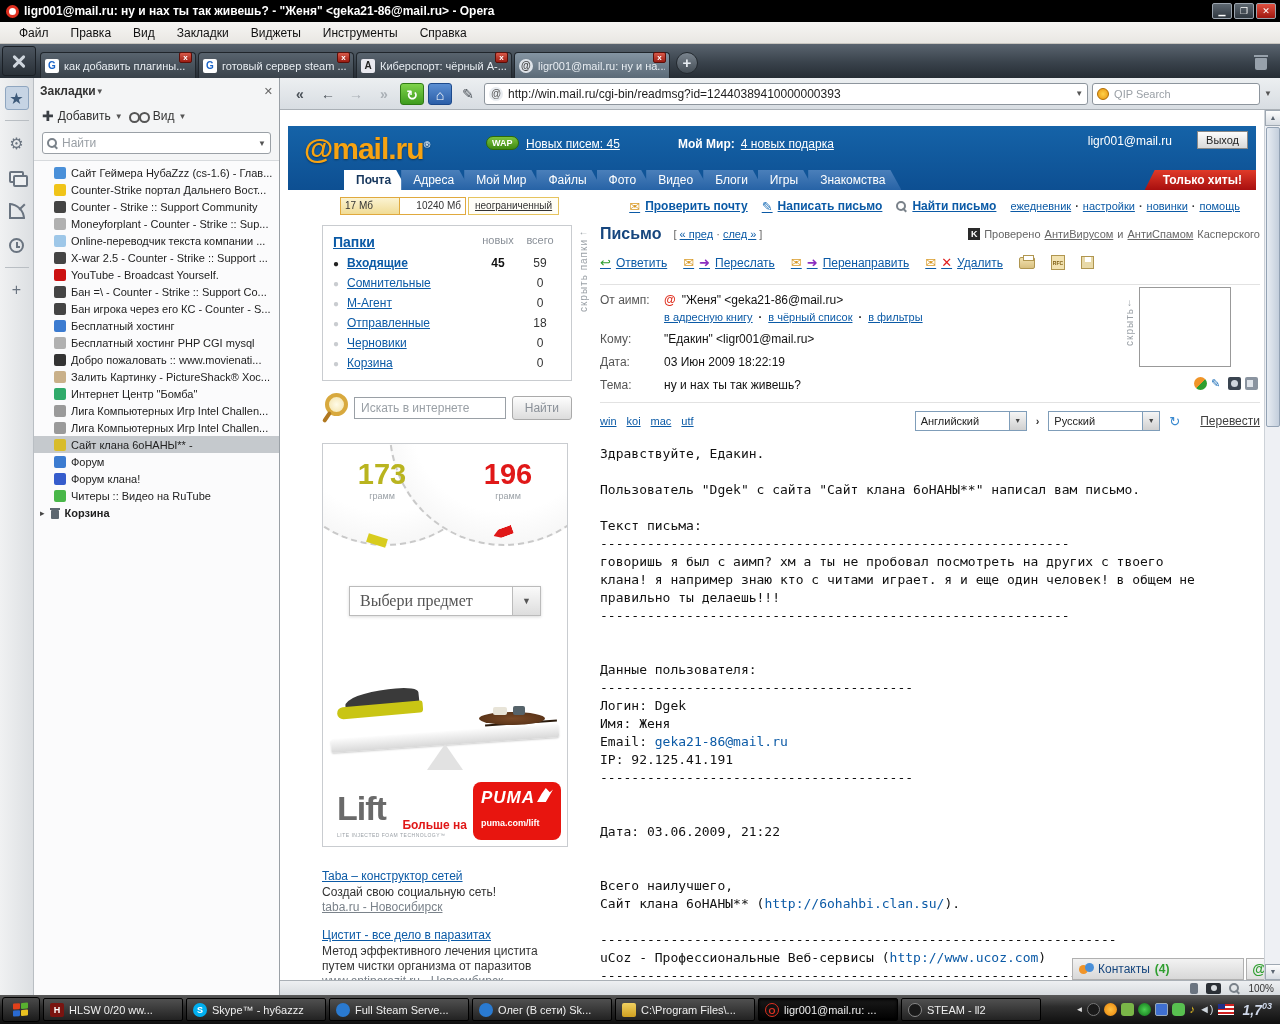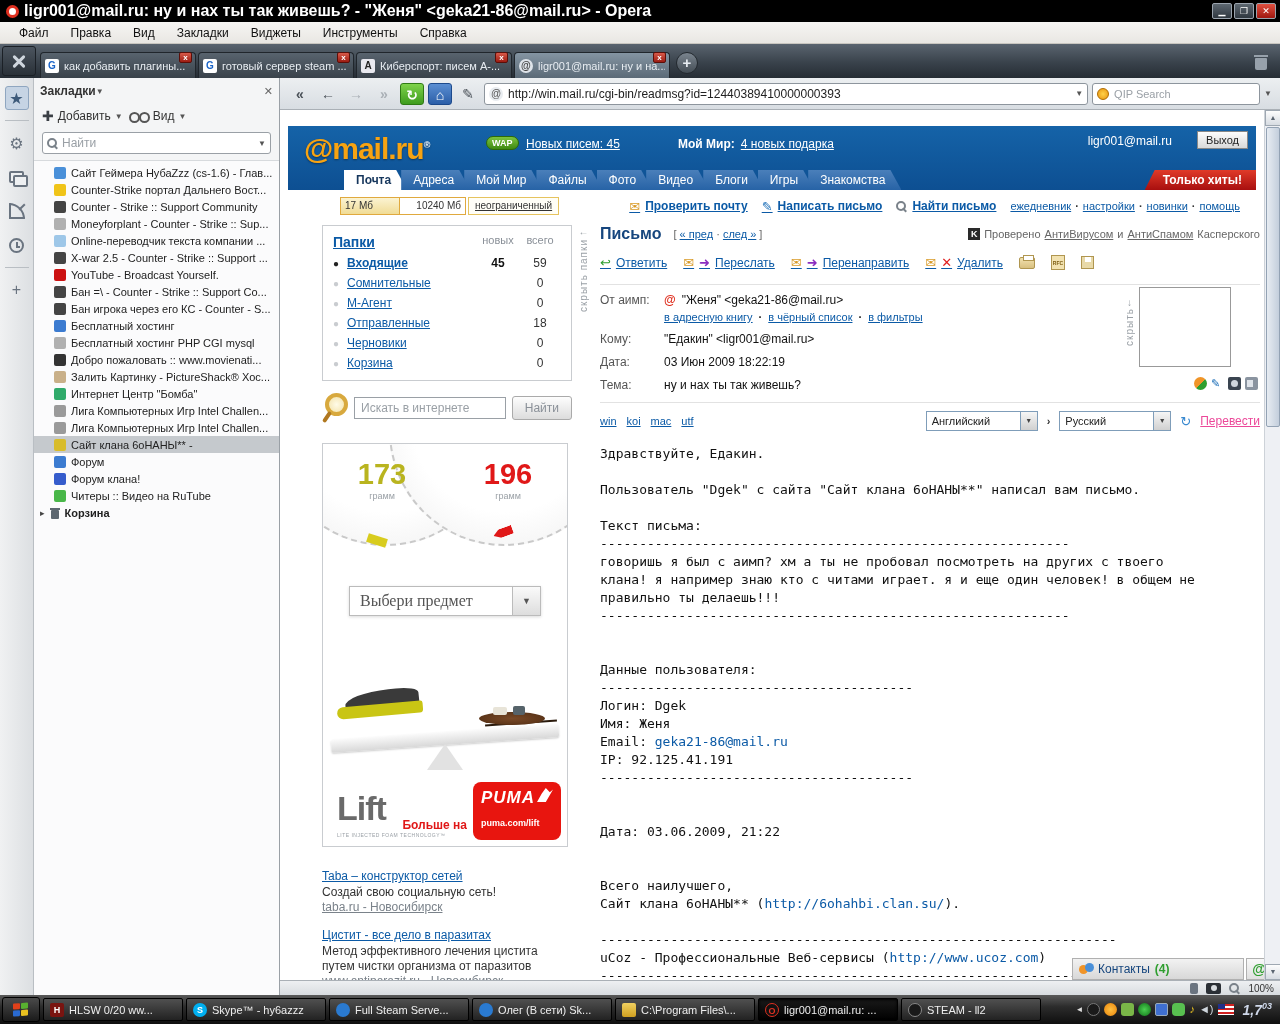--- a/index.html
+++ b/index.html
@@ -3,21 +3,21 @@
 <meta charset="utf-8">
 <style>
 * { box-sizing: border-box; margin:0; padding:0; }
 html,body { width:1280px; height:1024px; overflow:hidden; }
 body { font-family:"Liberation Sans","DejaVu Sans",sans-serif; background:#fff; font-size:12px; }
 .screen { width:1280px; height:1024px; display:flex; flex-direction:column; }
 
 
 .titlebar { height:22px; background:#000; color:#fff; display:flex; align-items:center; padding:0 4px; flex:0 0 22px; }
 .opera-ico { width:13px; height:13px; border:3px solid #e03020; border-radius:50%; margin:0 5px 0 2px; background:#fff; }
-.title-text { font-weight:bold; font-size:16px; white-space:nowrap; overflow:hidden; flex:1; }
+.title-text { font-weight:bold; font-size:12px; white-space:nowrap; overflow:hidden; flex:1; }
 .winbtns { display:flex; gap:2px; }
 .wb { width:20px; height:16px; border:1px solid #9aa3ad; border-radius:2px; background:linear-gradient(#5d6770,#2f373f); color:#fff; font-size:9px; line-height:14px; text-align:center; }
 .wb.close { background:linear-gradient(#e05040,#a01810); }
 
 
 .menubar { height:22px; background:linear-gradient(#f6f5f3,#e9e7e3); display:flex; align-items:center; padding-left:8px; flex:0 0 22px; border-bottom:1px solid #c9c6c0; }
 .menu-item { padding:2px 11px; color:#111; font-size:12px; }
 
 
 .tabbar { height:34px; background:linear-gradient(#5a646f,#39424b 55%,#262d34); display:flex; align-items:flex-end; padding:0 2px; flex:0 0 34px; }
@@ -233,21 +233,21 @@
 
 .encrow { display:flex; align-items:center; margin-top:8px; font-size:11px; }
 .encs { display:flex; gap:10px; }
 .encs a { color:#0b5aa6; text-decoration:underline; }
 .transl { margin-left:auto; display:flex; align-items:center; gap:9px; }
 .xpsel { width:112px; height:20px; border:1px solid #7f9db9; background:#fff; display:flex; align-items:center; font-size:11px; color:#222; }
 .xpsel .v { flex:1; padding-left:5px; }
 .xpsel .ar { width:17px; height:18px; background:linear-gradient(#f6f6f6,#d0d0d0); border-left:1px solid #7f9db9; text-align:center; line-height:18px; font-size:7px; color:#444; }
 .gt { font-weight:bold; color:#333; }
 .sync-ic { color:#3a8ad0; font-size:13px; }
-.transl a { color:#ec4899; text-decoration:underline; font-size:12px; }
+.transl a { color:#404040; text-decoration:underline; font-size:12px;margin-left:11px; }
 
 .mailbody { margin-top:14px; font-family:"DejaVu Sans Mono","Liberation Mono",monospace; font-size:13px; line-height:18px; color:#111; white-space:pre-wrap; }
 .mailbody a { color:#0b5aa6; }
 
 .contactsbar { position:absolute; right:36px; bottom:0; width:172px; height:22px; background:linear-gradient(#f2f2f2,#d8d8d8); border:1px solid #b0b0b0; display:flex; align-items:center; padding:0 6px; gap:5px; font-size:12px; }
 .contactsbar .cl { color:#16467e; }
 .contactsbar .cc { color:#2e9e2e; font-weight:bold; }
 .cpeople { width:14px; height:12px; position:relative; }
 .cpeople::before { content:""; position:absolute; left:0; top:2px; width:9px; height:9px; border-radius:50%; background:#f09428; }
 .cpeople::after { content:""; position:absolute; left:6px; top:0; width:9px; height:9px; border-radius:50%; background:#4a90d9; }
@@ -318,21 +318,21 @@
       <span class="tlabel">как добавить плагины...</span>
       <span class="tclose">x</span>
     </div>
     <div class="btab">
       <span class="fav">G</span>
       <span class="tlabel">готовый сервер steam ...</span>
       <span class="tclose">x</span>
     </div>
     <div class="btab">
       <span class="fav dark">A</span>
-      <span class="tlabel">Киберспорт: писем А-...</span>
+      <span class="tlabel">Киберспорт: чёрный А-...</span>
       <span class="tclose">x</span>
     </div>
     <div class="btab active">
       <span class="fav at">@</span>
       <span class="tlabel">ligr001@mail.ru: ну и на...</span>
       <span class="tclose">x</span>
     </div>
     <div class="newtab">+</div>
     <div class="tab-trash"></div>
   </div>

